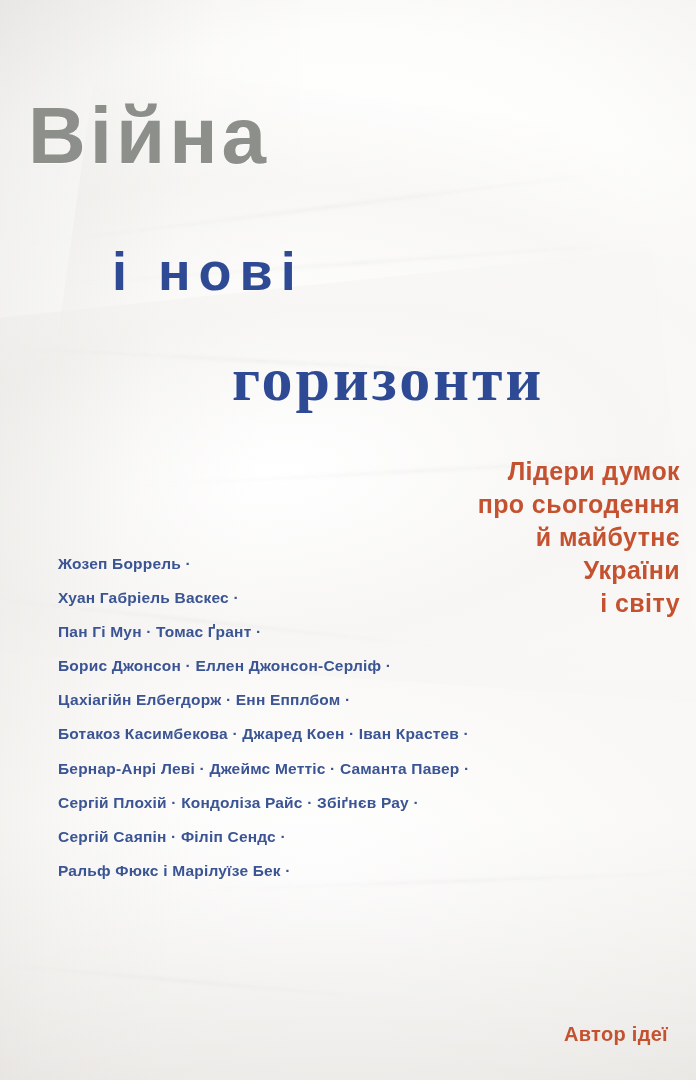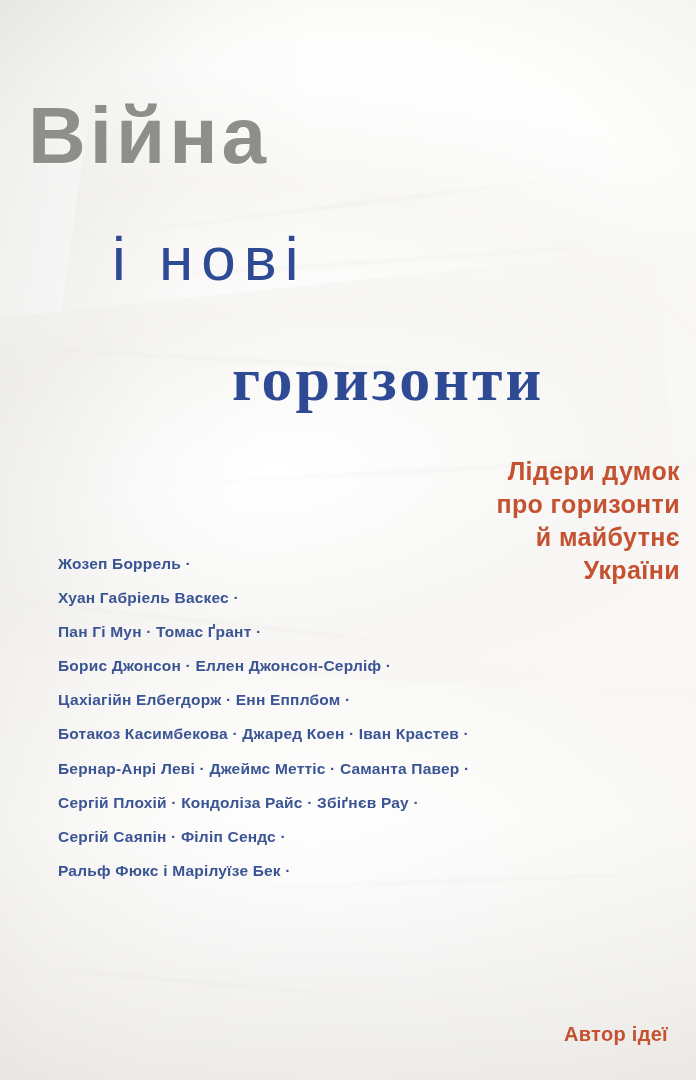--- a/index.html
+++ b/index.html
@@ -88,24 +88,24 @@
     left: 28px;
     font-size: 80px;
     font-weight: 700;
     letter-spacing: 4px;
     color: #8d8f8b;
     line-height: 1;
     text-shadow: 0 1px 0 rgba(255,255,255,0.55);
   }
   .title-line2 {
     position: absolute;
-    top: 228px;
+    top: 244px;
     left: 112px;
-    font-size: 62px;
-    font-weight: 400;
+    font-size: 54px;
+    font-weight: 700;
     letter-spacing: 8px;
     color: #2f4a94;
     line-height: 1;
   }
   .title-line3 {
     position: absolute;
     top: 348px;
     left: 232px;
     font-size: 62px;
     font-weight: 700;
@@ -182,23 +182,24 @@
   <div class="shade-bottom"></div>
 
   <div class="title-war">Війна</div>
 
   <div class="title-line2">і нові</div>
 
   <div class="title-line3">горизонти</div>
 
   <div class="subtitle">
     <div>Лідери думок</div>
-    <div>про горизонти</div>
+    <div>про сьогодення</div>
     <div>й майбутнє</div>
     <div>України</div>
+    <div>і світу</div>
   </div>
 
   <div class="contributors">
     <div class="contrib-row">Жозеп Боррель  ·</div>
     <div class="contrib-row">Хуан Габріель Васкес  ·</div>
     <div class="contrib-row">Пан Гі Мун  ·  Томас Ґрант  ·</div>
     <div class="contrib-row">Борис Джонсон  ·  Еллен Джонсон-Серліф  ·</div>
     <div class="contrib-row">Цахіагійн Елбегдорж  ·  Енн Епплбом  ·</div>
     <div class="contrib-row">Ботакоз Касимбекова  ·  Джаред Коен  ·  Іван Крастев  ·</div>
     <div class="contrib-row">Бернар-Анрі Леві  ·  Джеймс Меттіс  ·  Саманта Павер  ·</div>

